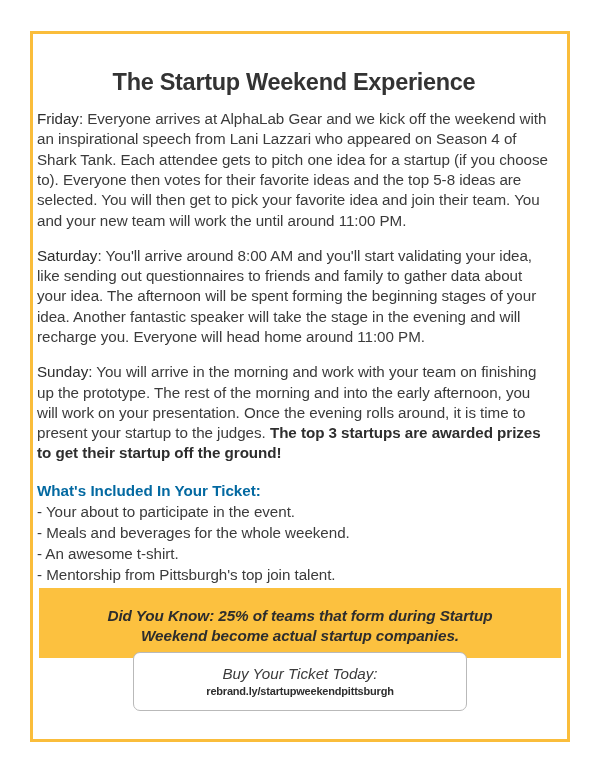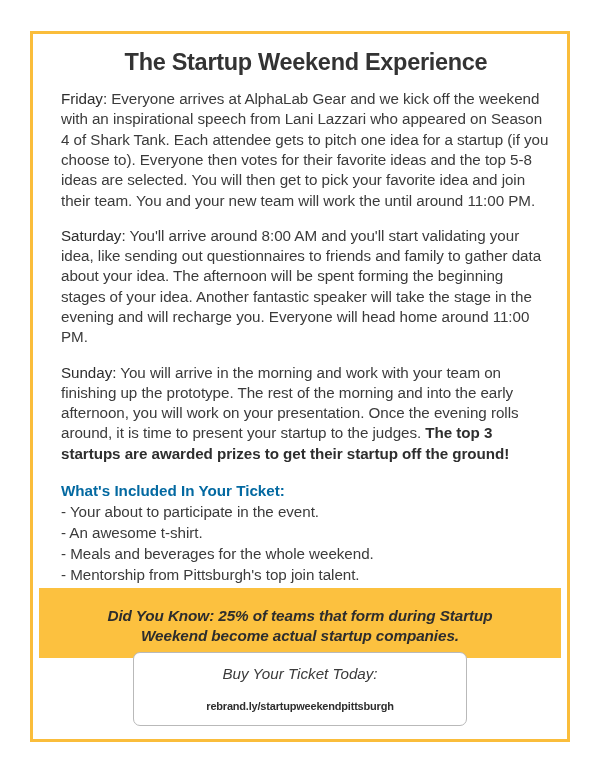--- a/index.html
+++ b/index.html
@@ -30,22 +30,23 @@
     width: 540px;
     height: 711px;
     box-sizing: border-box;
     border: 3px solid #fabd3b;
     background: #ffffff;
     display: flex;
     flex-direction: column;
   }
 
   .card-body {
-    padding: 14px 16px 0 28px;
+    padding: 14px 16px 0 4px;
     flex: 0 0 auto;
+    margin-top: 20px;
   }
 
   .flyer-title {
     margin: 0 0 13px 0;
     text-align: center;
     font-size: 23.5px;
     font-weight: 700;
     color: #333333;
     letter-spacing: -0.3px;
     line-height: 1.2;
@@ -126,21 +127,21 @@
     background: #ffffff;
     padding: 10px 10px 11px 10px;
     box-sizing: border-box;
     text-align: center;
   }
   .ticket-lead {
     font-size: 15.2px;
     font-style: italic;
     color: #3b3b3b;
     line-height: 1.4;
-    margin-bottom: 15px;
+    margin-bottom: 0;
   }
   .ticket-url {
     font-size: 11px;
     font-weight: 700;
     color: #2e2e2e;
     line-height: 1.3;
     letter-spacing: -0.2px;
   }
 </style>
 </head>
@@ -163,22 +164,22 @@
       </p>
 
       <p class="day-para">
         <span class="day-label">Sunday:</span><span> You will arrive in the morning and work with your team on finishing up the prototype. The rest of the morning and into the early afternoon, you will work on your presentation. Once the evening rolls around, it is time to present your startup to the judges. </span><span class="emphasis-bold">The top 3 startups are awarded prizes to get their startup off the ground!</span>
       </p>
 
       <div class="included-block">
         <div class="included-heading">What's Included In Your Ticket:</div>
         <ul class="included-list">
           <li>- Your about to participate in the event.</li>
+          <li>- Meals and beverages for the whole weekend.</li>
           <li>- An awesome t-shirt.</li>
-          <li>- Meals and beverages for the whole weekend.</li>
           <li>- Mentorship from Pittsburgh's top join talent.</li>
         </ul>
       </div>
 
     </div>
 
     <div class="fact-banner">
       <span class="fact-text"><span class="fact-lead">Did You Know</span><span>: 25% of teams that form during Startup Weekend become actual startup companies.</span></span>
     </div>
 

